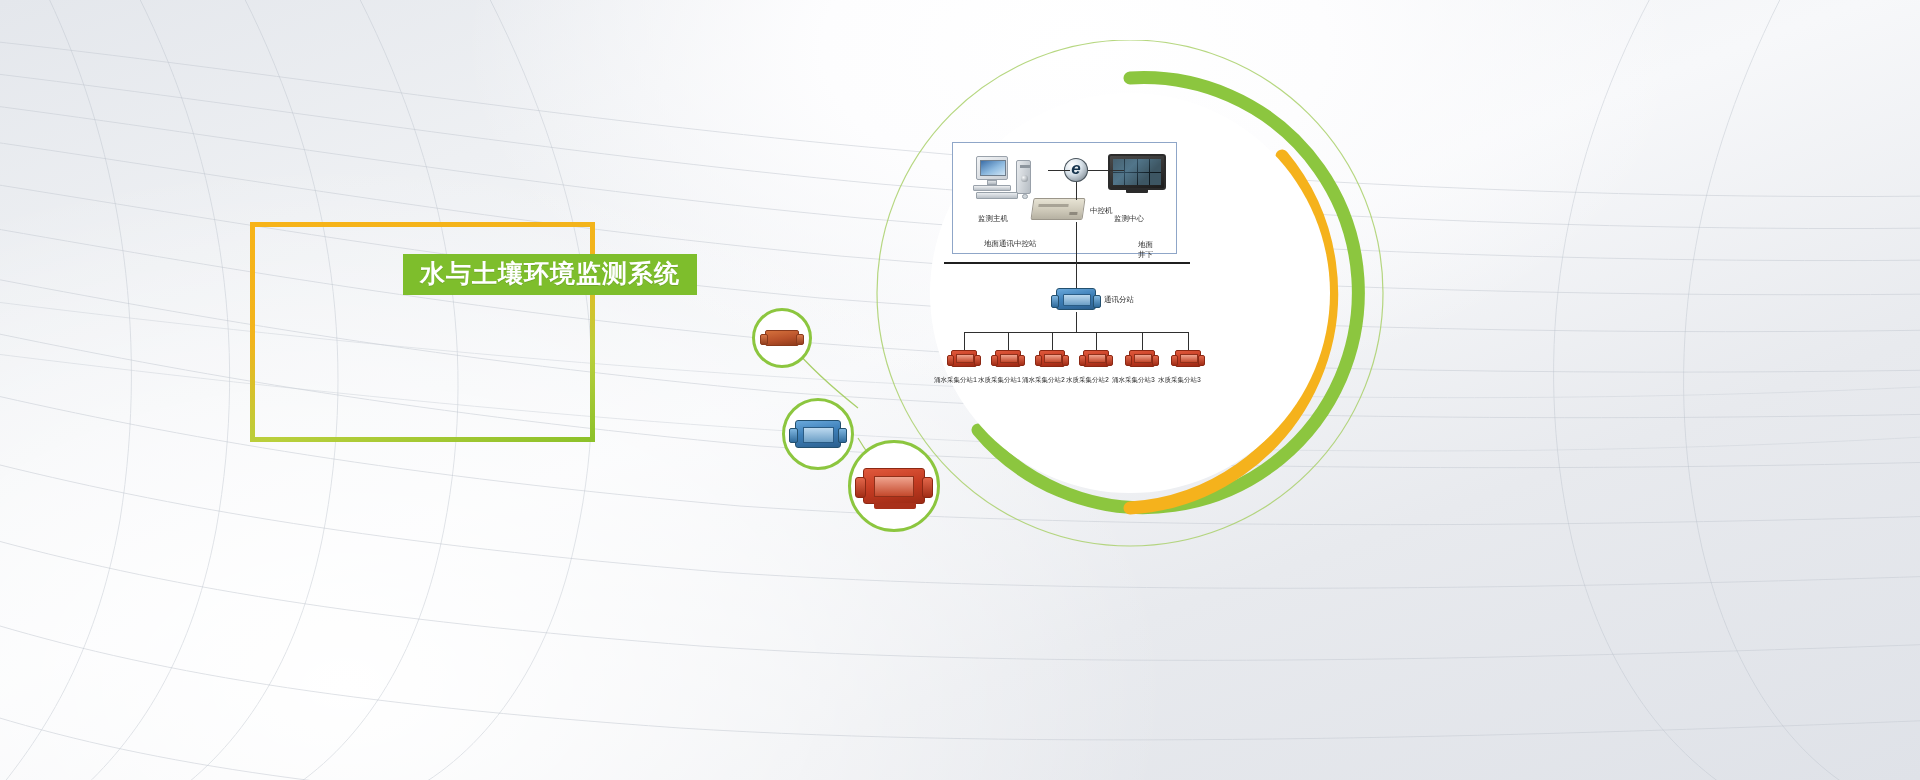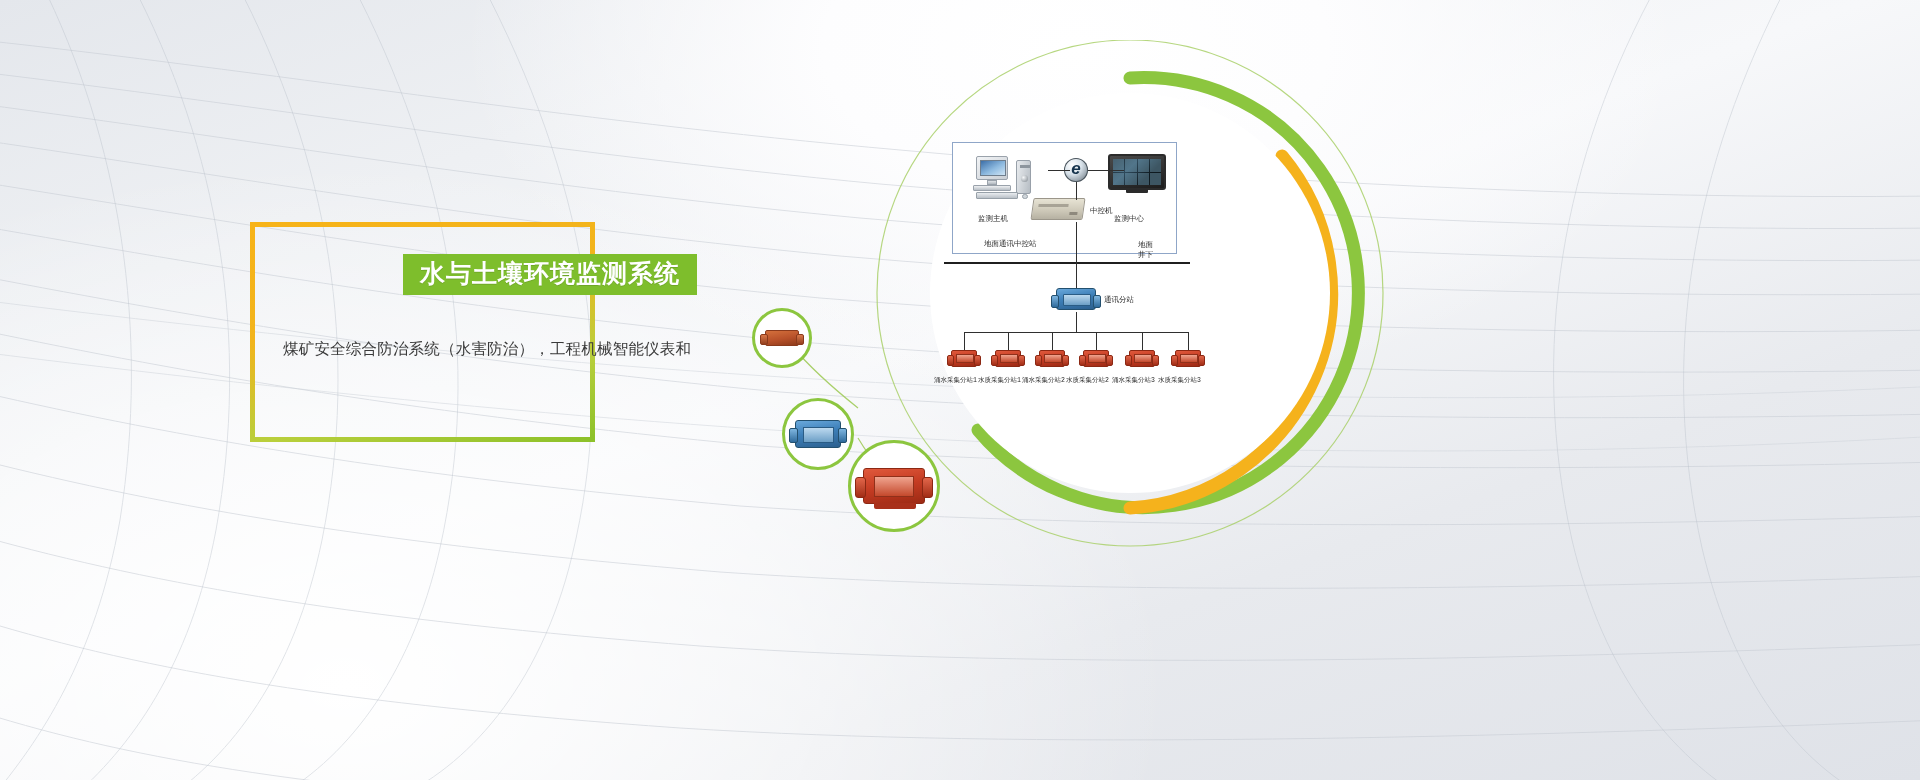--- a/index.html
+++ b/index.html
@@ -280,21 +280,20 @@
   </svg>
 </div>
 
 <div id="left-block"></div>
 
 <div id="title-banner">
   <div class="t">水与土壤环境监测系统</div>
 </div>
 
 <div id="body-copy">
-  <p>煤矿安全综合防治系统（水害防治），工程机械智能仪表和</p>
 </div>
 
 <div id="diagram-wrap">
 
   <svg id="rings" viewBox="0 0 680 540">
 
     <circle cx="390" cy="253" r="253" fill="none" stroke="#a9d06a" stroke-width="1.2" opacity="0.85"></circle>
 
     <path d="M 390 38 A 215 215 0 1 1 238 390" fill="none" stroke="#8cc63f" stroke-width="13" stroke-linecap="round"></path>
 

